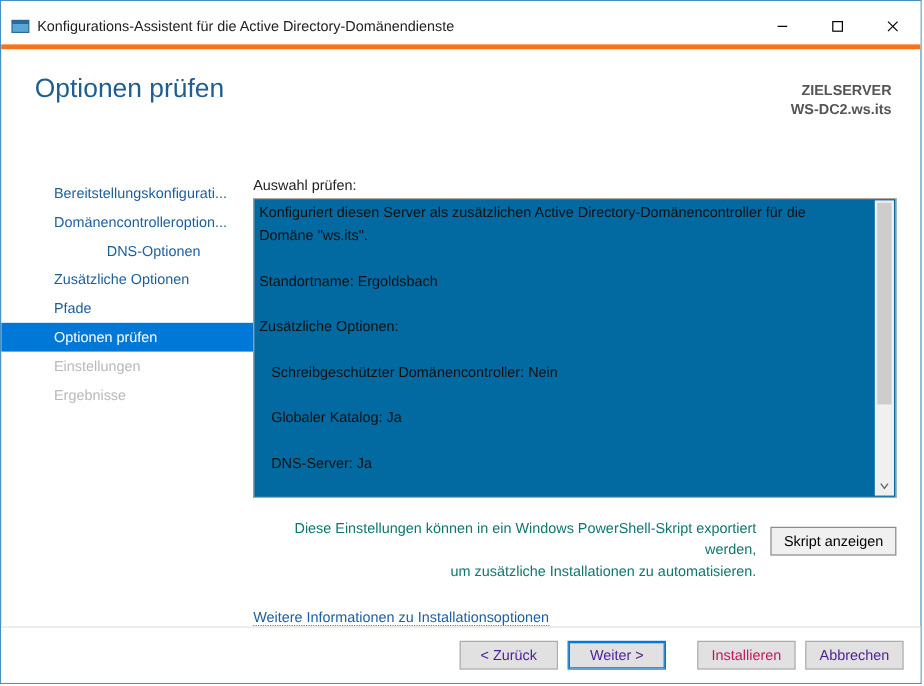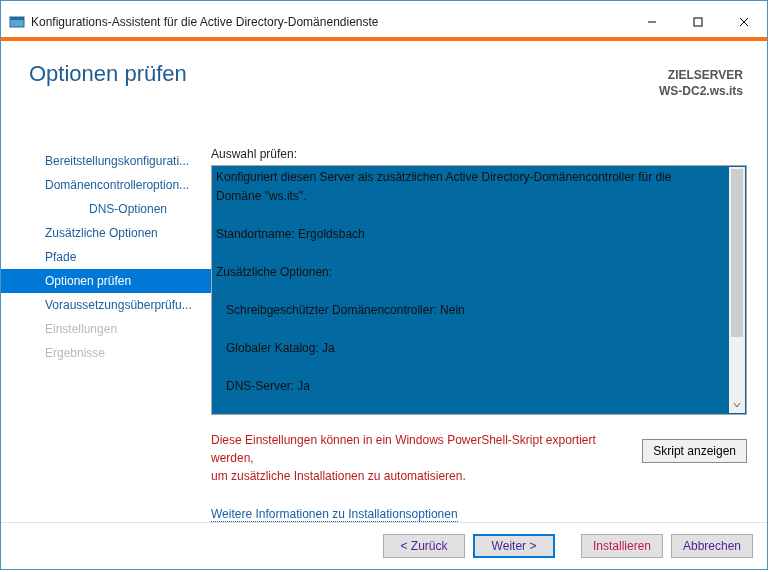--- a/index.html
+++ b/index.html
@@ -142,21 +142,22 @@
   }
   .export-row {
     display: flex;
     align-items: flex-start;
     padding-top: 16px;
     gap: 12px;
   }
   .export-text {
     flex: 1;
     line-height: 18px;
-    color: #b91c1c;
+    color: #0f766e;
+    text-align: right;
   }
   .script-btn {
     border: 1px solid #8a8a8a;
     background: #f0f0f0;
     padding: 4px 10px;
     font-family: inherit;
     font-size: 12px;
     cursor: default;
     margin-top: 8px;
   }
@@ -237,21 +238,20 @@
   </div>
 
   <div class="body">
     <div class="sidebar">
       <div class="side-item">Bereitstellungskonfigurati...</div>
       <div class="side-item">Domänencontrolleroption...</div>
       <div class="side-item indent">DNS-Optionen</div>
       <div class="side-item">Zusätzliche Optionen</div>
       <div class="side-item">Pfade</div>
       <div class="side-item selected">Optionen prüfen</div>
-      <div class="side-item">Voraussetzungsüberprüfu...</div>
       <div class="side-item disabled">Einstellungen</div>
       <div class="side-item disabled">Ergebnisse</div>
     </div>
 
     <div class="main">
       <div class="main-label">Auswahl prüfen:</div>
       <div class="review-box">
         <div class="review-inner">
           <div>Konfiguriert diesen Server als zusätzlichen Active Directory-Domänencontroller für die</div>
           <div>Domäne "ws.its".</div>

